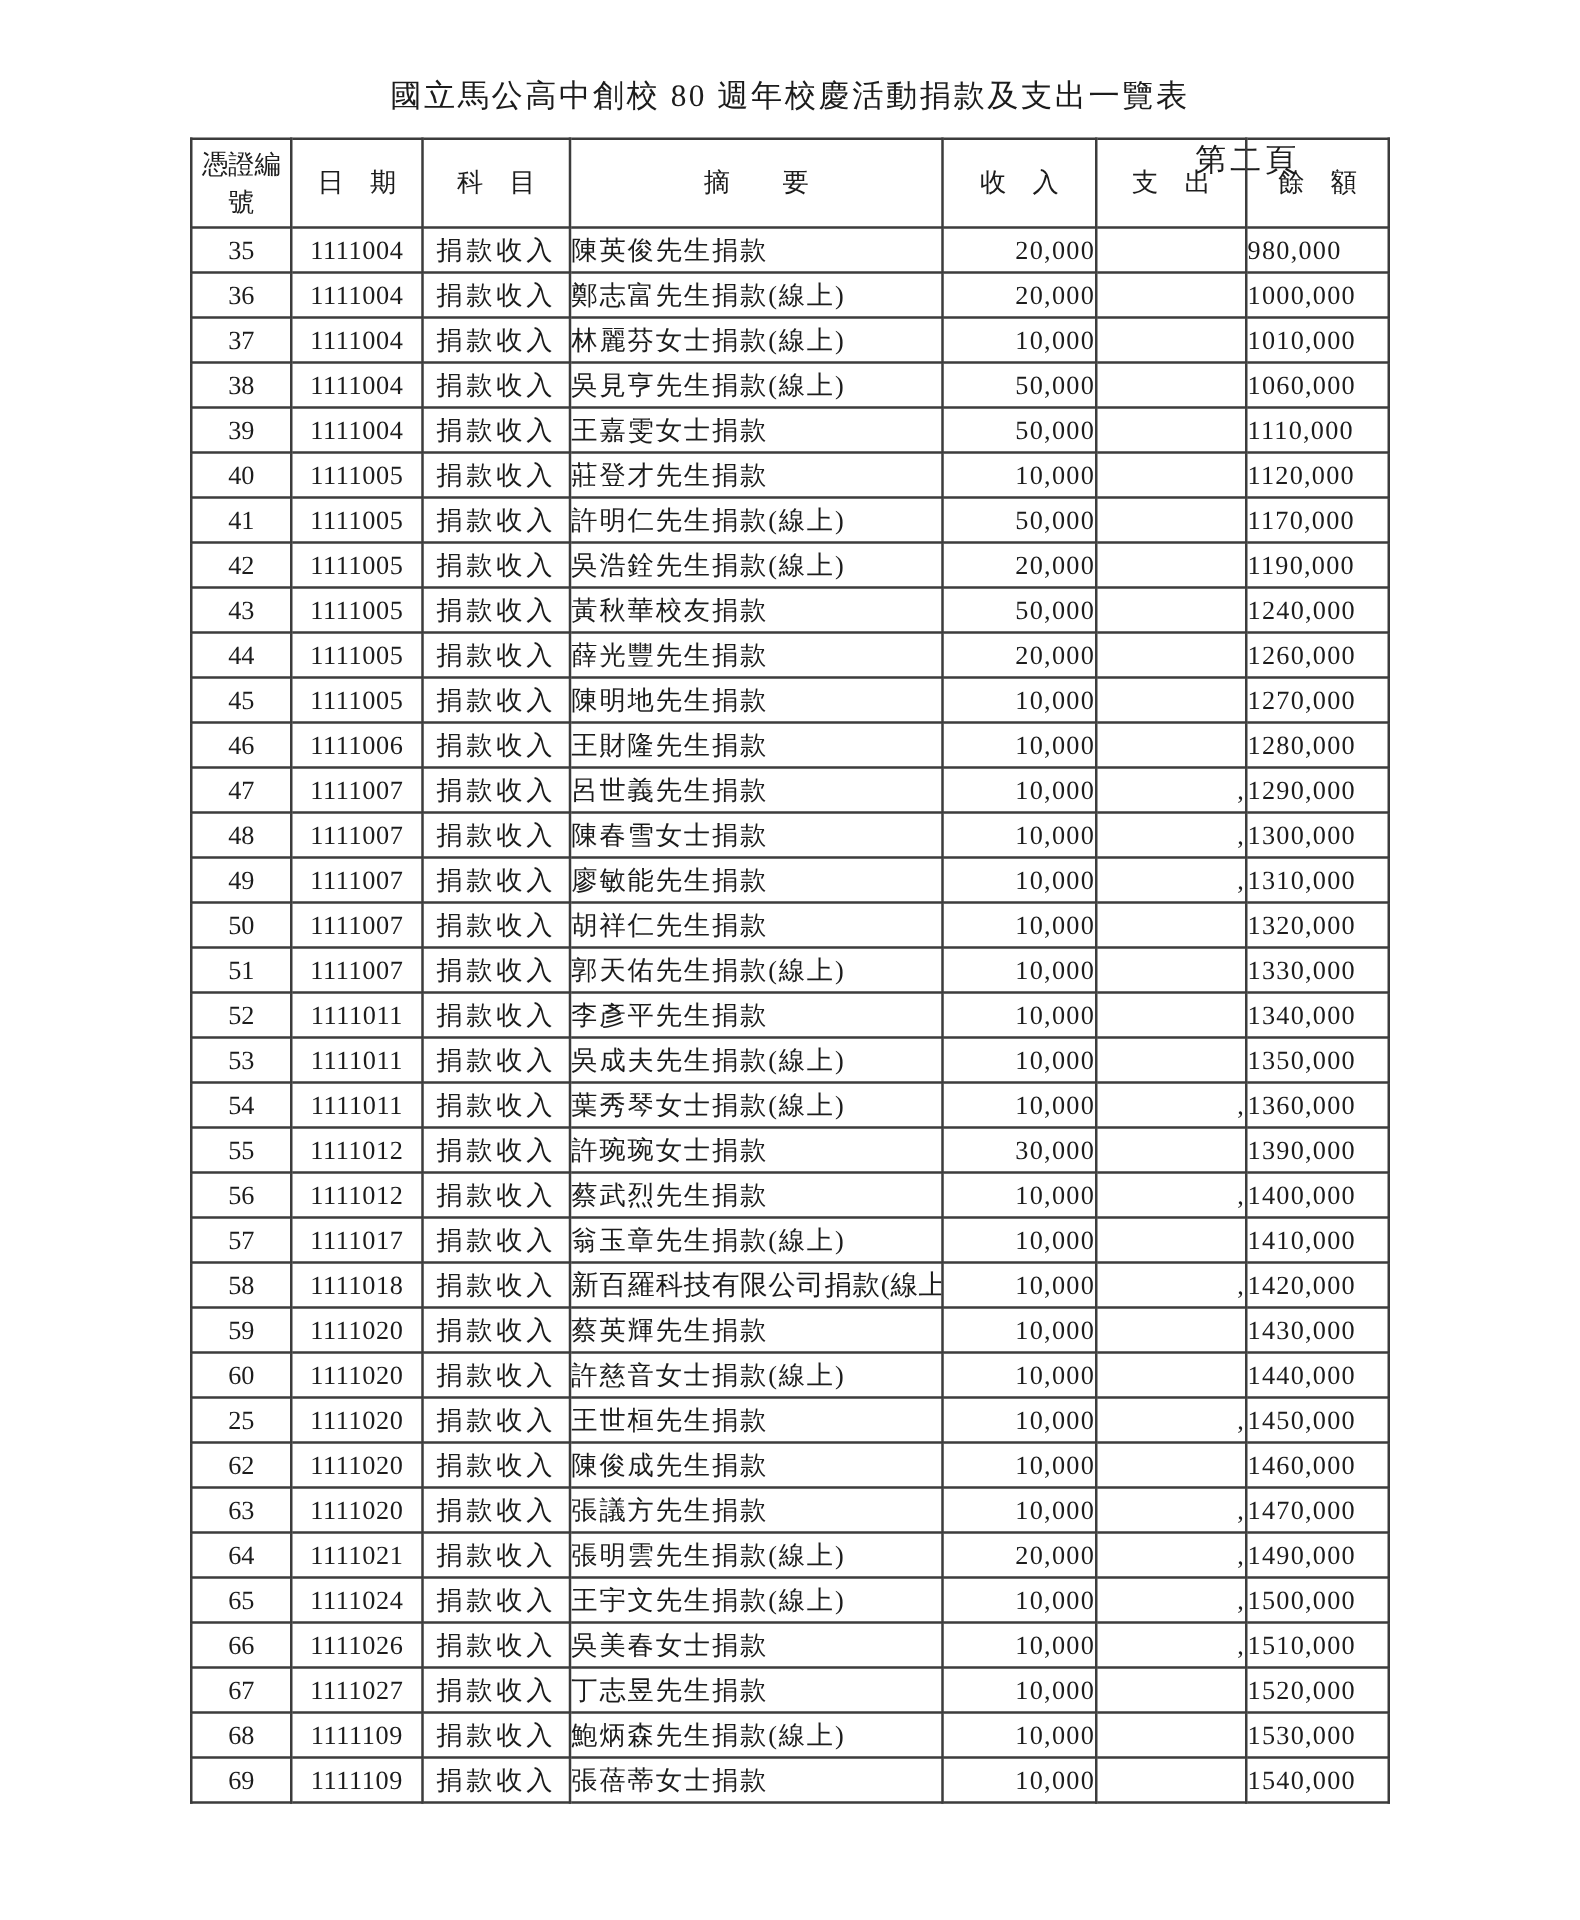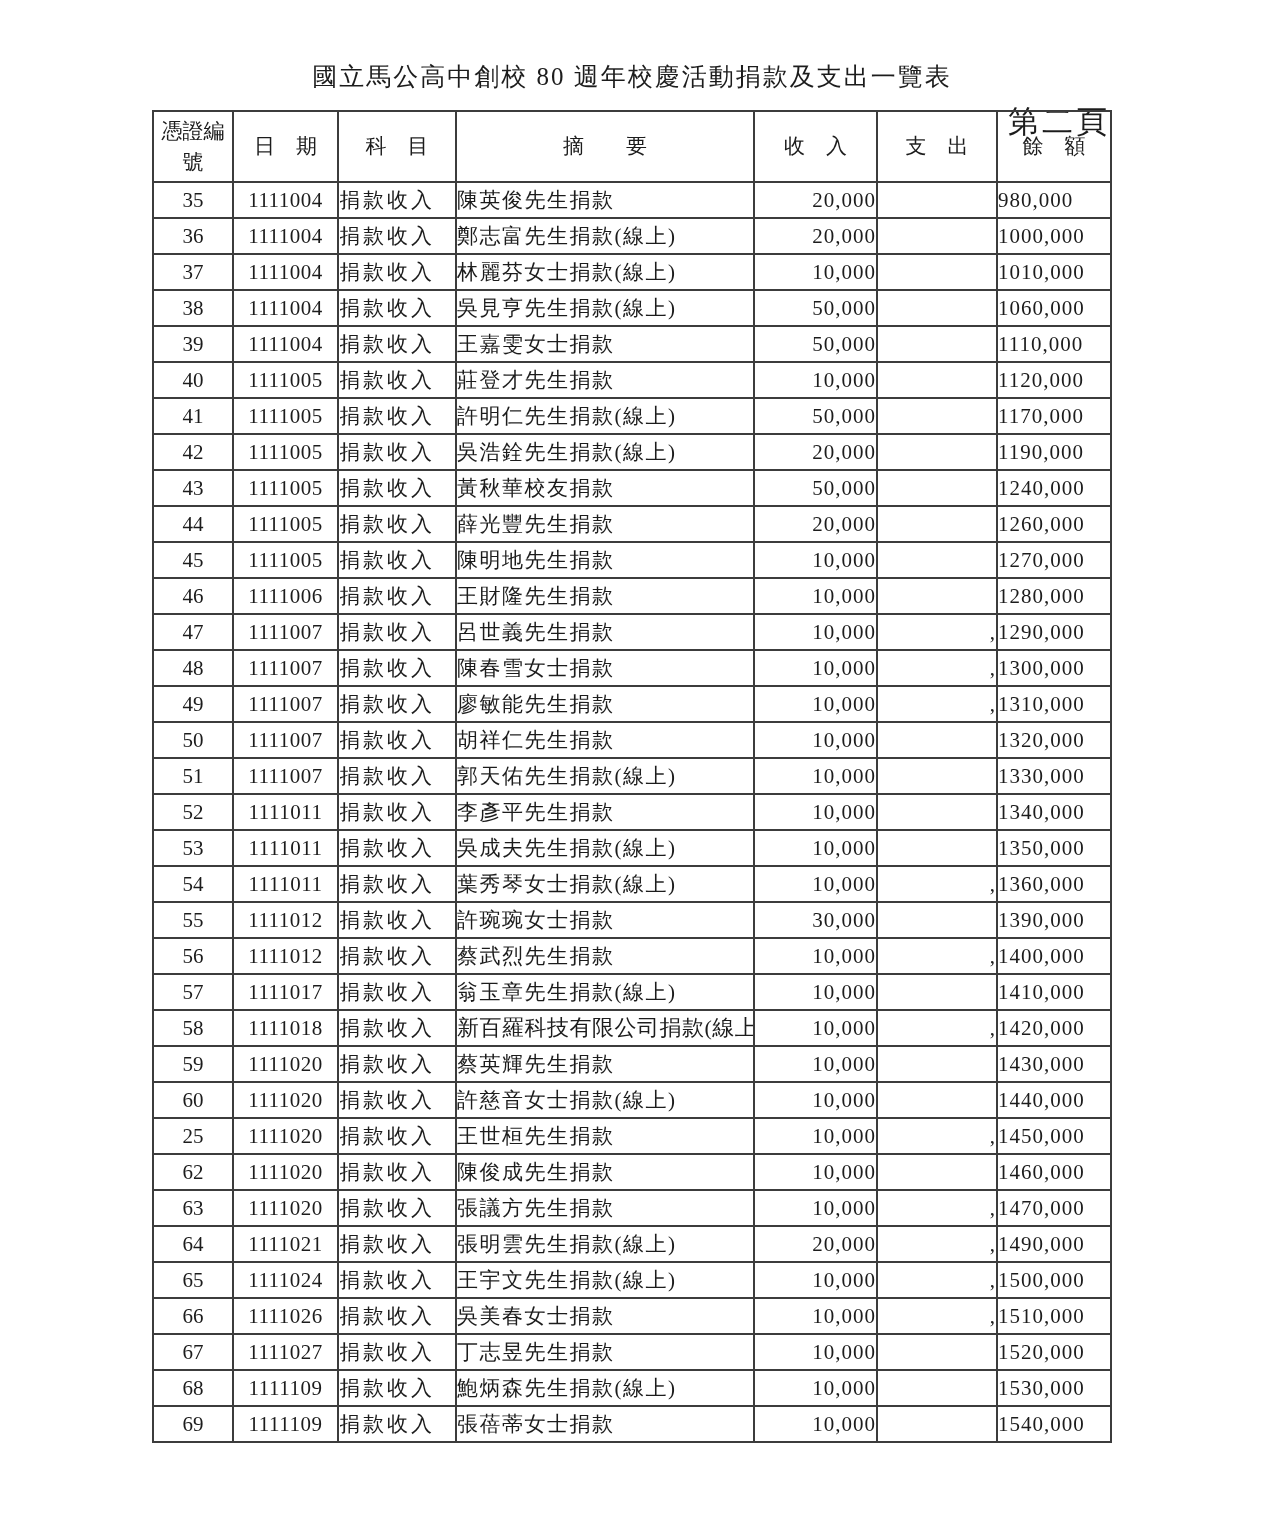--- a/index.html
+++ b/index.html
@@ -22,25 +22,25 @@
     top: 60px;
     left: 0;
     width: 100%;
     text-align: center;
     font-size: 25px;
     letter-spacing: 2px;
     white-space: nowrap;
   }
   .page-label {
     position: absolute;
-    top: 101px;
+    top: 111px;
     left: 956px;
     width: 154px;
-    text-align: right;
-    font-size: 31px;
+    text-align: left;
+    font-size: 25px;
     letter-spacing: 3px;
   }
   table.ledger {
     position: absolute;
     left: 152px;
     top: 110px;
     width: 958px;
     border-collapse: collapse;
     table-layout: fixed;
   }
@@ -61,21 +61,21 @@
     line-height: 1.45;
   }
   th.h-voucher { padding: 0 14px; word-break: break-all; }
   table.ledger tbody tr { height: 36px; }
   table.ledger tbody td {
     font-size: 21px;
     vertical-align: middle;
   }
   td.c-no      { text-align: center; }
   td.c-date    { text-align: center; letter-spacing: 0.5px; font-family: Liberation Serif, serif; }
-  td.c-subject { font-size: 19px; letter-spacing: 3px; border-radius: 16px; }
+  td.c-subject { text-align: center; font-size: 19px; letter-spacing: 3px; border-radius: 16px; }
   td.c-summary { text-align: left; padding-left: 9px; font-size: 20px; letter-spacing: 1.5px; }
   td.c-summary.compact { font-size: 22px; letter-spacing: 0.5px; }
   td.c-income  { text-align: right; padding-right: 20px; letter-spacing: 1px; border-radius: 17px; }
   td.c-expense { text-align: right; padding-right: 16px; letter-spacing: 1px; }
   td.c-balance { padding-right: 12px; letter-spacing: 1px; }
 </style>
 </head>
 <body>
 
 <div class="page">

